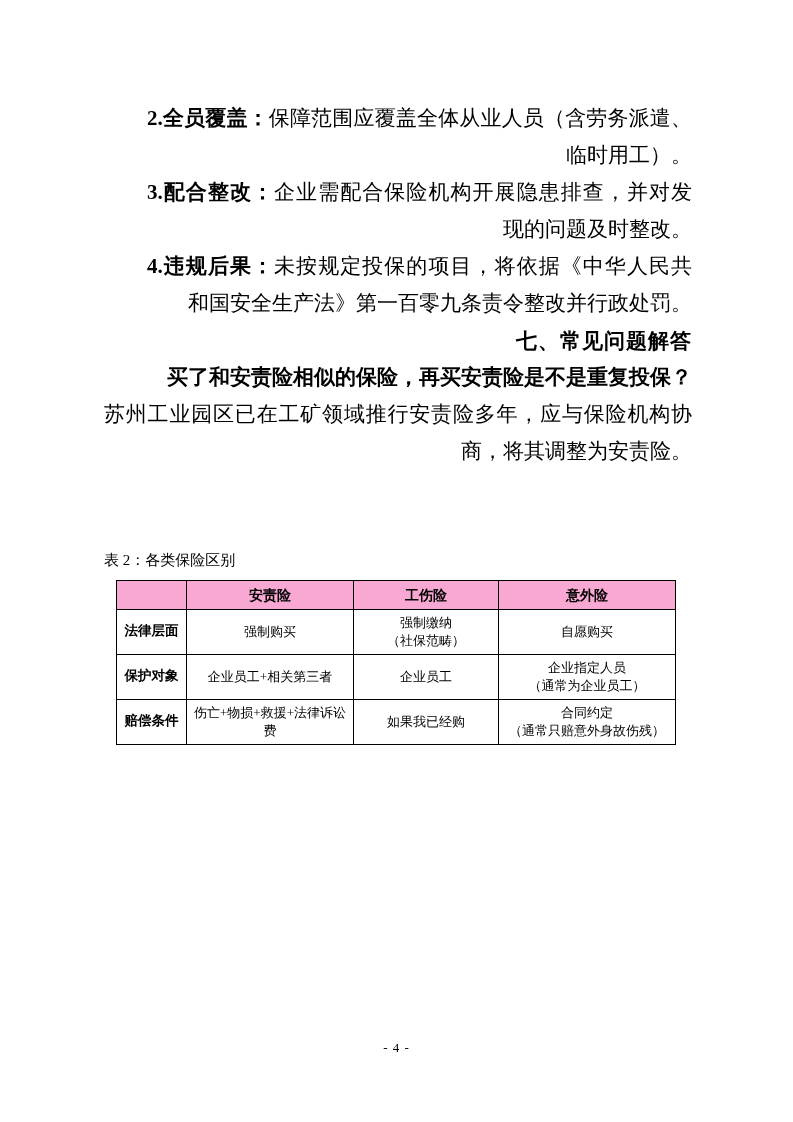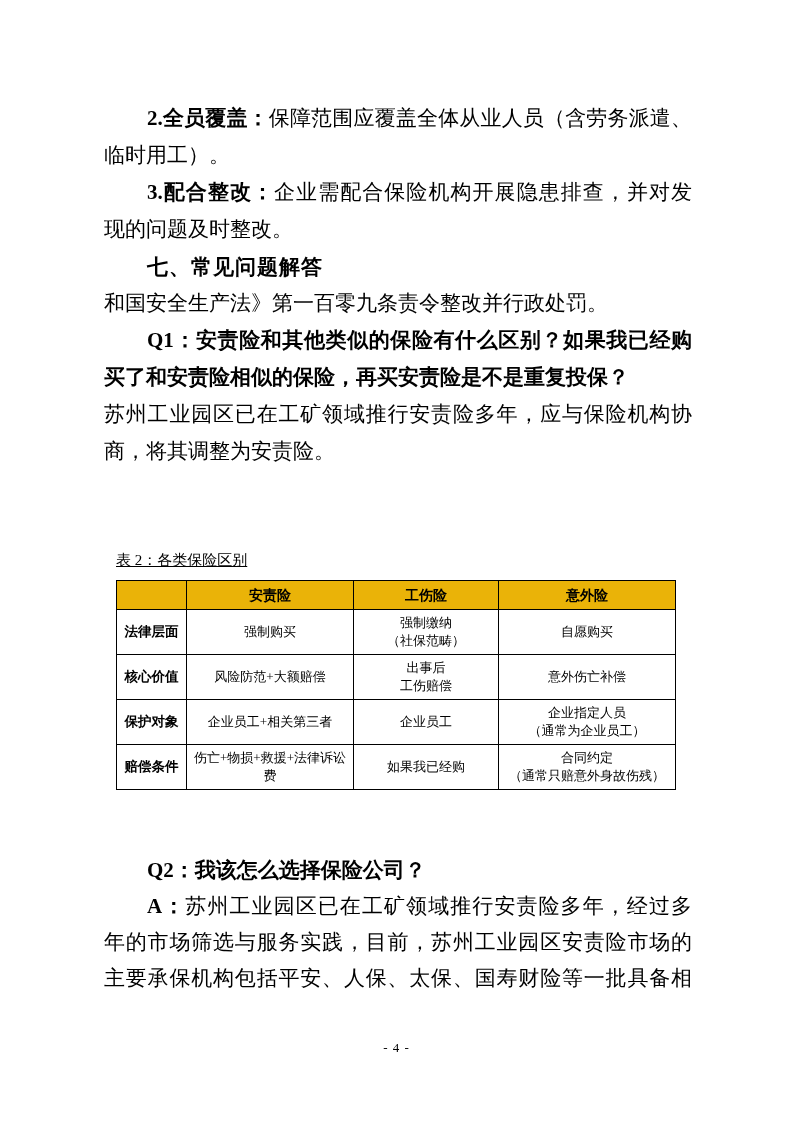--- a/index.html
+++ b/index.html
@@ -16,43 +16,42 @@
   .main-block {
     position: absolute;
     left: 104px;
     top: 100px;
     width: 588px;
   }
   .line {
     font-size: 21px;
     line-height: 37px;
     height: 37px;
-    text-align: left;
+    text-align: right;
     white-space: nowrap;
   }
   .jline {
     white-space: normal;
     text-align: justify;
     text-align-last: justify;
   }
   .indent { text-indent: 43px; }
   .b { font-weight: bold; }
   .heading-line {
     font-family: "Liberation Sans", "DejaVu Sans", sans-serif;
     font-weight: bold;
     letter-spacing: 1px;
   }
   .qline { font-weight: bold; }
   .table-caption {
     position: absolute;
-    left: 116px;
+    left: 104px;
     top: 549px;
     font-size: 15px;
     line-height: 22px;
-    text-decoration: underline;
   }
   .cmp-table {
     position: absolute;
     left: 116px;
     top: 580px;
     border-collapse: collapse;
     table-layout: fixed;
     width: 559px;
     font-size: 13px;
   }
@@ -60,28 +59,28 @@
     border: 1px solid #000000;
     text-align: center;
     vertical-align: middle;
     padding: 1px 2px;
     line-height: 18px;
     white-space: pre-line;
     overflow: hidden;
   }
   .cmp-table thead th {
     height: 29px;
-    background: #eab308;
+    background: #f9a8d4;
     font-family: "Liberation Sans", "DejaVu Sans", sans-serif;
     font-weight: bold;
     font-size: 14px;
   }
   .cmp-table tbody tr { height: 45px; }
   .cmp-table tbody th {
-    font-family: Liberation Serif, serif;
+    font-family: Liberation Mono, monospace;
     font-weight: bold;
     font-size: 13.5px;
   }
   .q2-block {
     position: absolute;
     left: 104px;
     top: 852px;
     width: 588px;
   }
   .q2-block .line { line-height: 36px; height: 36px; }
@@ -100,25 +99,25 @@
 
 <div class="page">
 
   <div class="main-block">
     <div class="line jline indent"><span class="b">2.全员覆盖：</span><span>保障范围应覆盖全体从业人员（含劳务派遣、</span></div>
     <div class="line"><span>临时用工）。</span></div>
 
     <div class="line jline indent"><span class="b">3.配合整改：</span><span>企业需配合保险机构开展隐患排查，并对发</span></div>
     <div class="line"><span>现的问题及时整改。</span></div>
 
+    <div class="line jline indent"><span class="b">4.违规后果：</span><span>未按规定投保的项目，将依据《中华人民共</span></div>
+    <div class="line"><span>和国安全生产法》第一百零九条责令整改并行政处罚。</span></div>
+
     <div class="line heading-line indent">七、常见问题解答</div>
 
-    <div class="line"><span>和国安全生产法》第一百零九条责令整改并行政处罚。</span></div>
-
-    <div class="line jline indent qline">Q1：安责险和其他类似的保险有什么区别？如果我已经购</div>
     <div class="line qline">买了和安责险相似的保险，再买安责险是不是重复投保？</div>
 
     <div class="line jline">苏州工业园区已在工矿领域推行安责险多年，应与保险机构协</div>
     <div class="line">商，将其调整为安责险。</div>
   </div>
 
   <div class="table-caption">表 2：各类保险区别</div>
 
   <table class="cmp-table">
     <colgroup>
@@ -137,45 +136,32 @@
     </thead>
     <tbody>
       <tr>
         <th>法律层面</th>
         <td>强制购买</td>
         <td>强制缴纳
 （社保范畴）</td>
         <td>自愿购买</td>
       </tr>
       <tr>
-        <th>核心价值</th>
-        <td>风险防范+大额赔偿</td>
-        <td>出事后
-工伤赔偿</td>
-        <td>意外伤亡补偿</td>
-      </tr>
-      <tr>
         <th>保护对象</th>
         <td>企业员工+相关第三者</td>
         <td>企业员工</td>
         <td>企业指定人员
 （通常为企业员工）</td>
       </tr>
       <tr>
         <th>赔偿条件</th>
         <td>伤亡+物损+救援+法律诉讼费</td>
         <td>如果我已经购</td>
         <td>合同约定
 （通常只赔意外身故伤残）</td>
       </tr>
     </tbody>
   </table>
 
-  <div class="q2-block">
-    <div class="line qline indent">Q2：我该怎么选择保险公司？</div>
-    <div class="line jline indent"><span class="b">A：</span><span>苏州工业园区已在工矿领域推行安责险多年，经过多</span></div>
-    <div class="line jline">年的市场筛选与服务实践，目前，苏州工业园区安责险市场的</div>
-    <div class="line jline">主要承保机构包括平安、人保、太保、国寿财险等一批具备相</div>
-  </div>
 
   <div class="page-footer">- 4 -</div>
 
 </div>
 
 </body></html>

